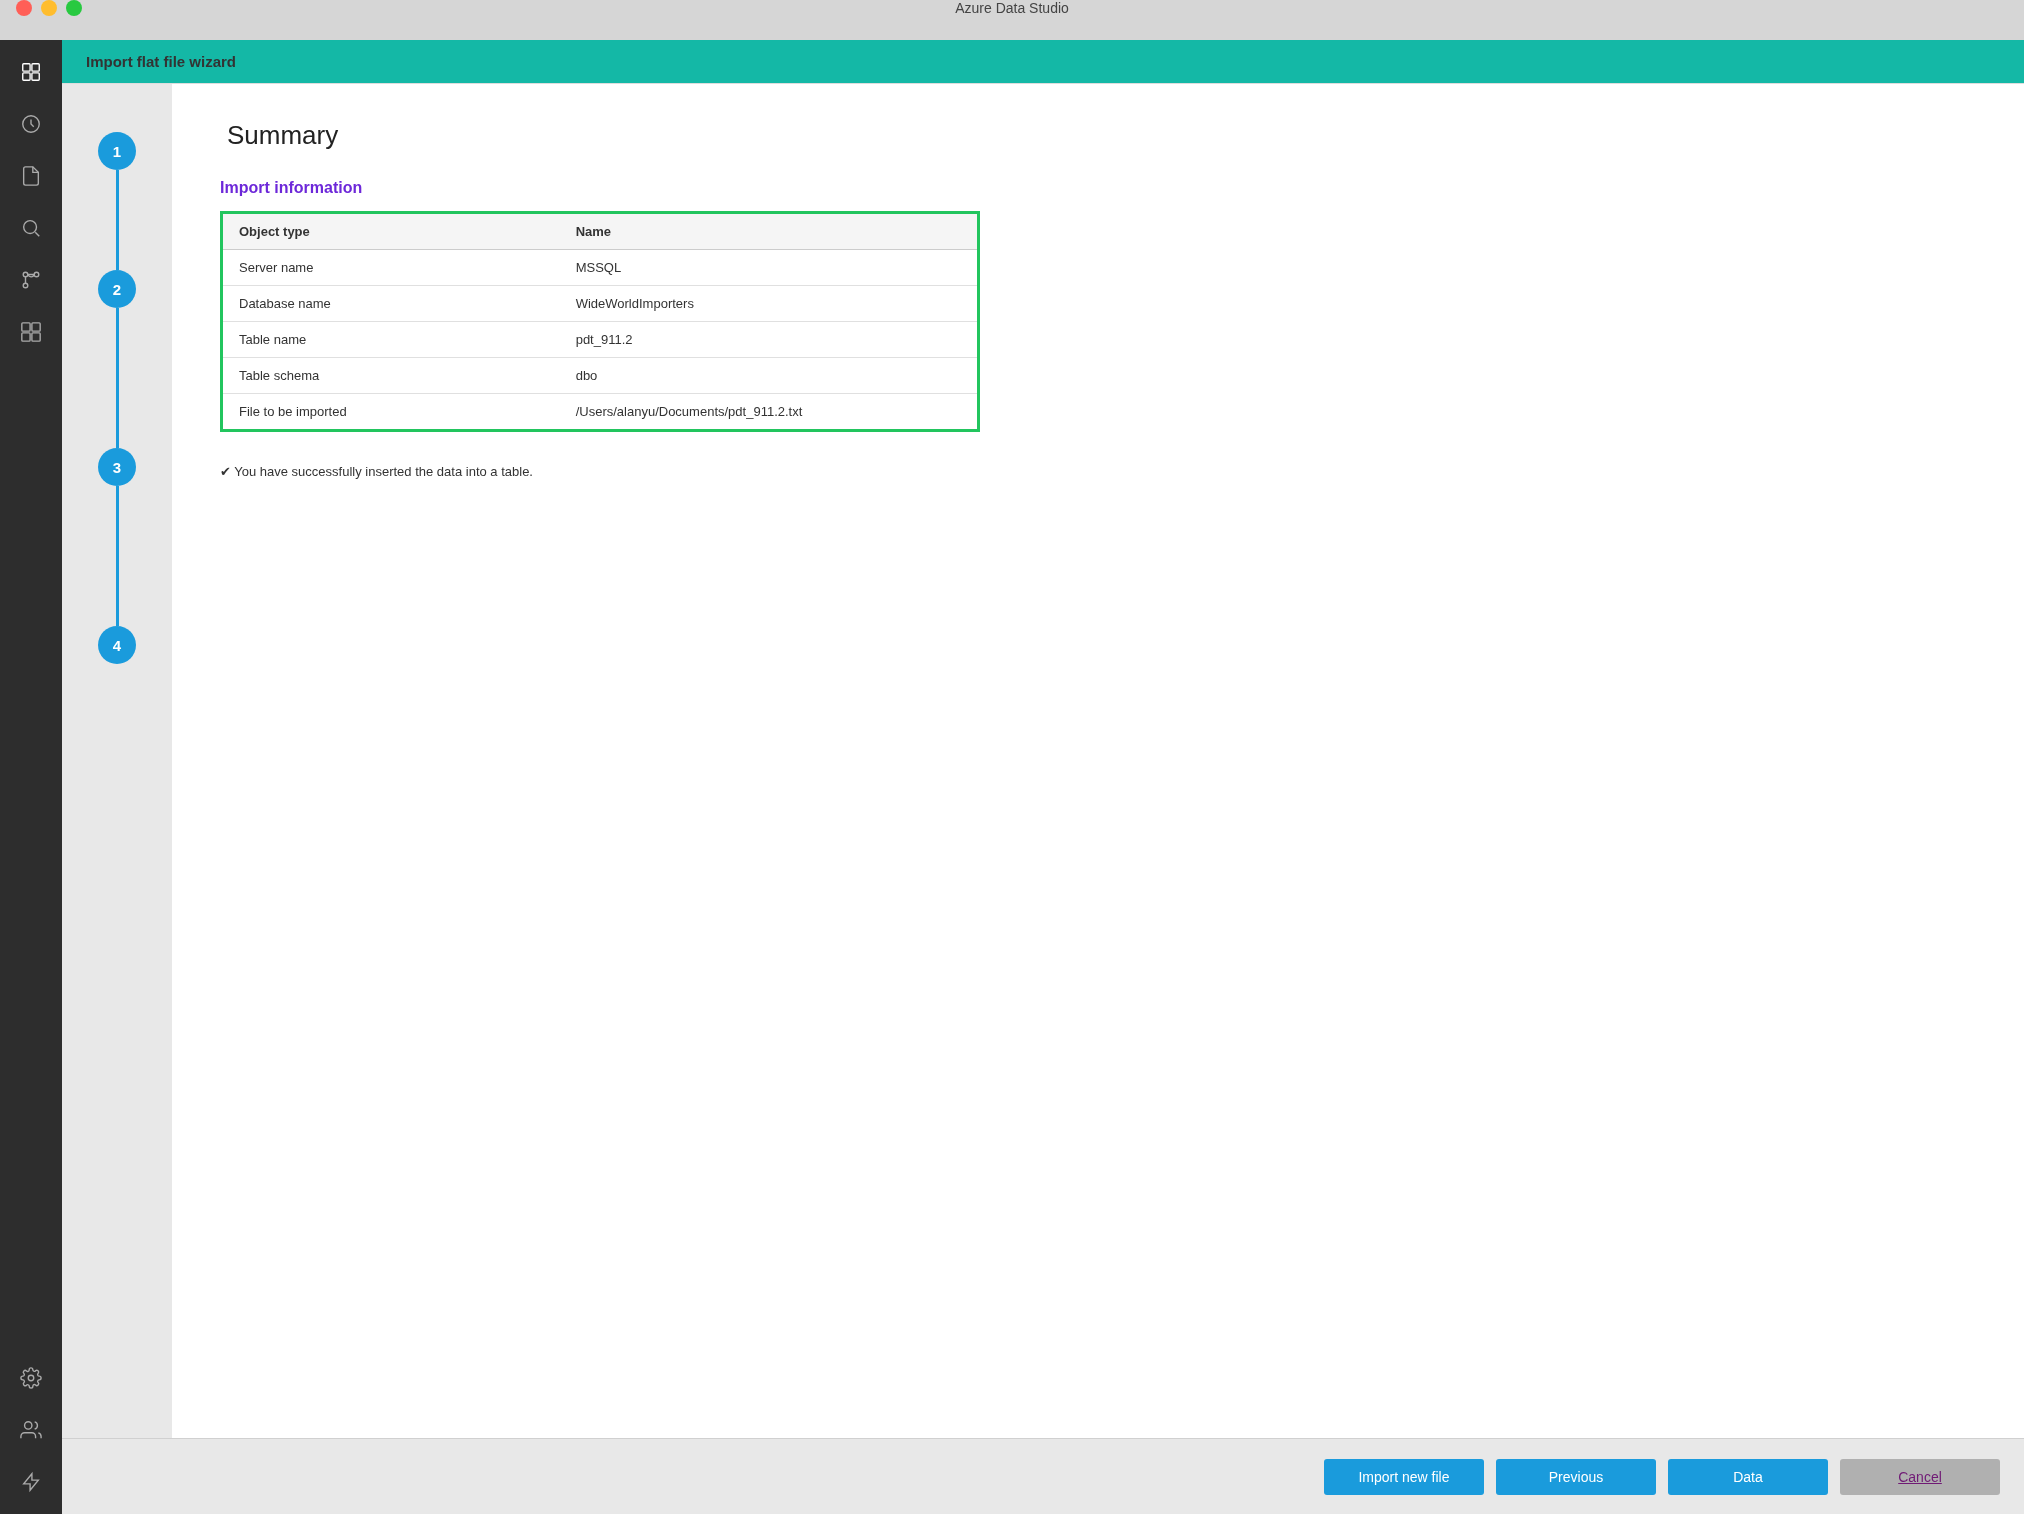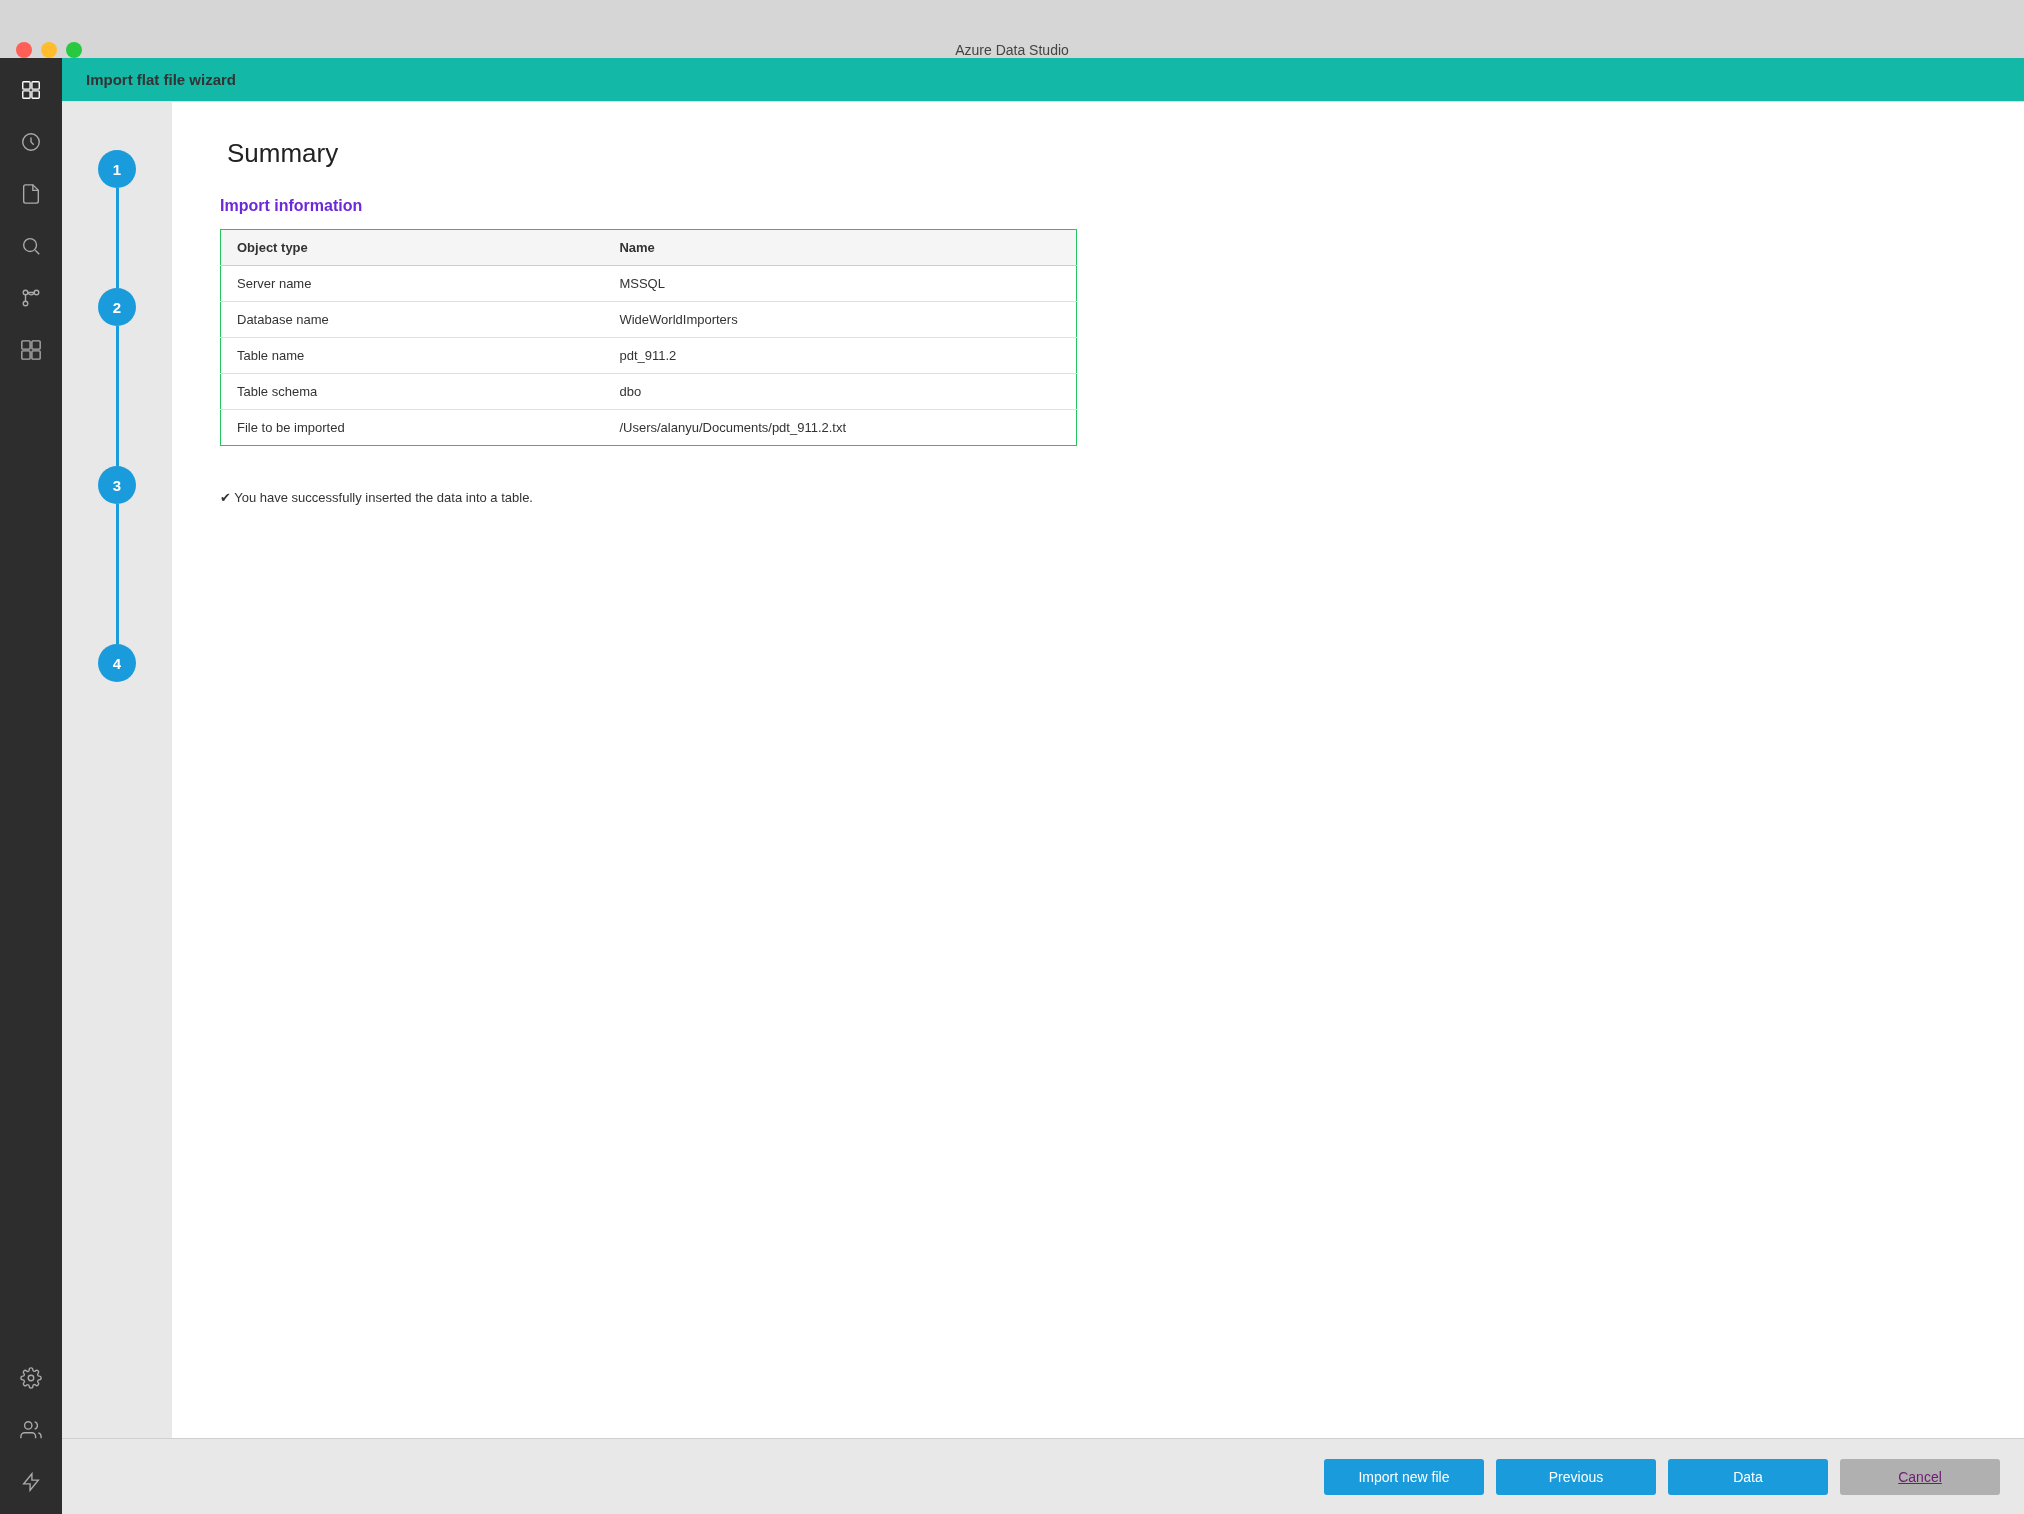--- a/index.html
+++ b/index.html
@@ -9,24 +9,24 @@
       background: #3c3c3c;
       width: 2024px;
       height: 1514px;
       overflow: hidden;
       display: flex;
       flex-direction: column;
     }
 
     
     .titlebar {
-      height: 58px;
+      height: 40px;
       background: #d6d6d6;
       display: flex;
-      align-items: flex-end;
+      align-items: flex-start;
       justify-content: center;
       position: relative;
       flex-shrink: 0;
     }
     .titlebar-buttons {
       position: absolute;
       left: 16px;
       display: flex;
       gap: 9px;
     }
@@ -183,24 +183,24 @@
 
     .section-title {
       font-size: 16px;
       font-weight: 600;
       color: #6d28d9;
       margin-bottom: 14px;
     }
 
     
     .import-table {
-      width: 857px;
+      width: 760px;
       border-collapse: collapse;
-      border: 1px solid #22c55e;
-      margin-bottom: 44px;
+      border: 3px solid #22c55e;
+      margin-bottom: 32px;
     }
 
     .import-table thead tr {
       background: #f5f5f5;
     }
 
     .import-table th {
       padding: 10px 16px;
       text-align: left;
       font-weight: 600;

